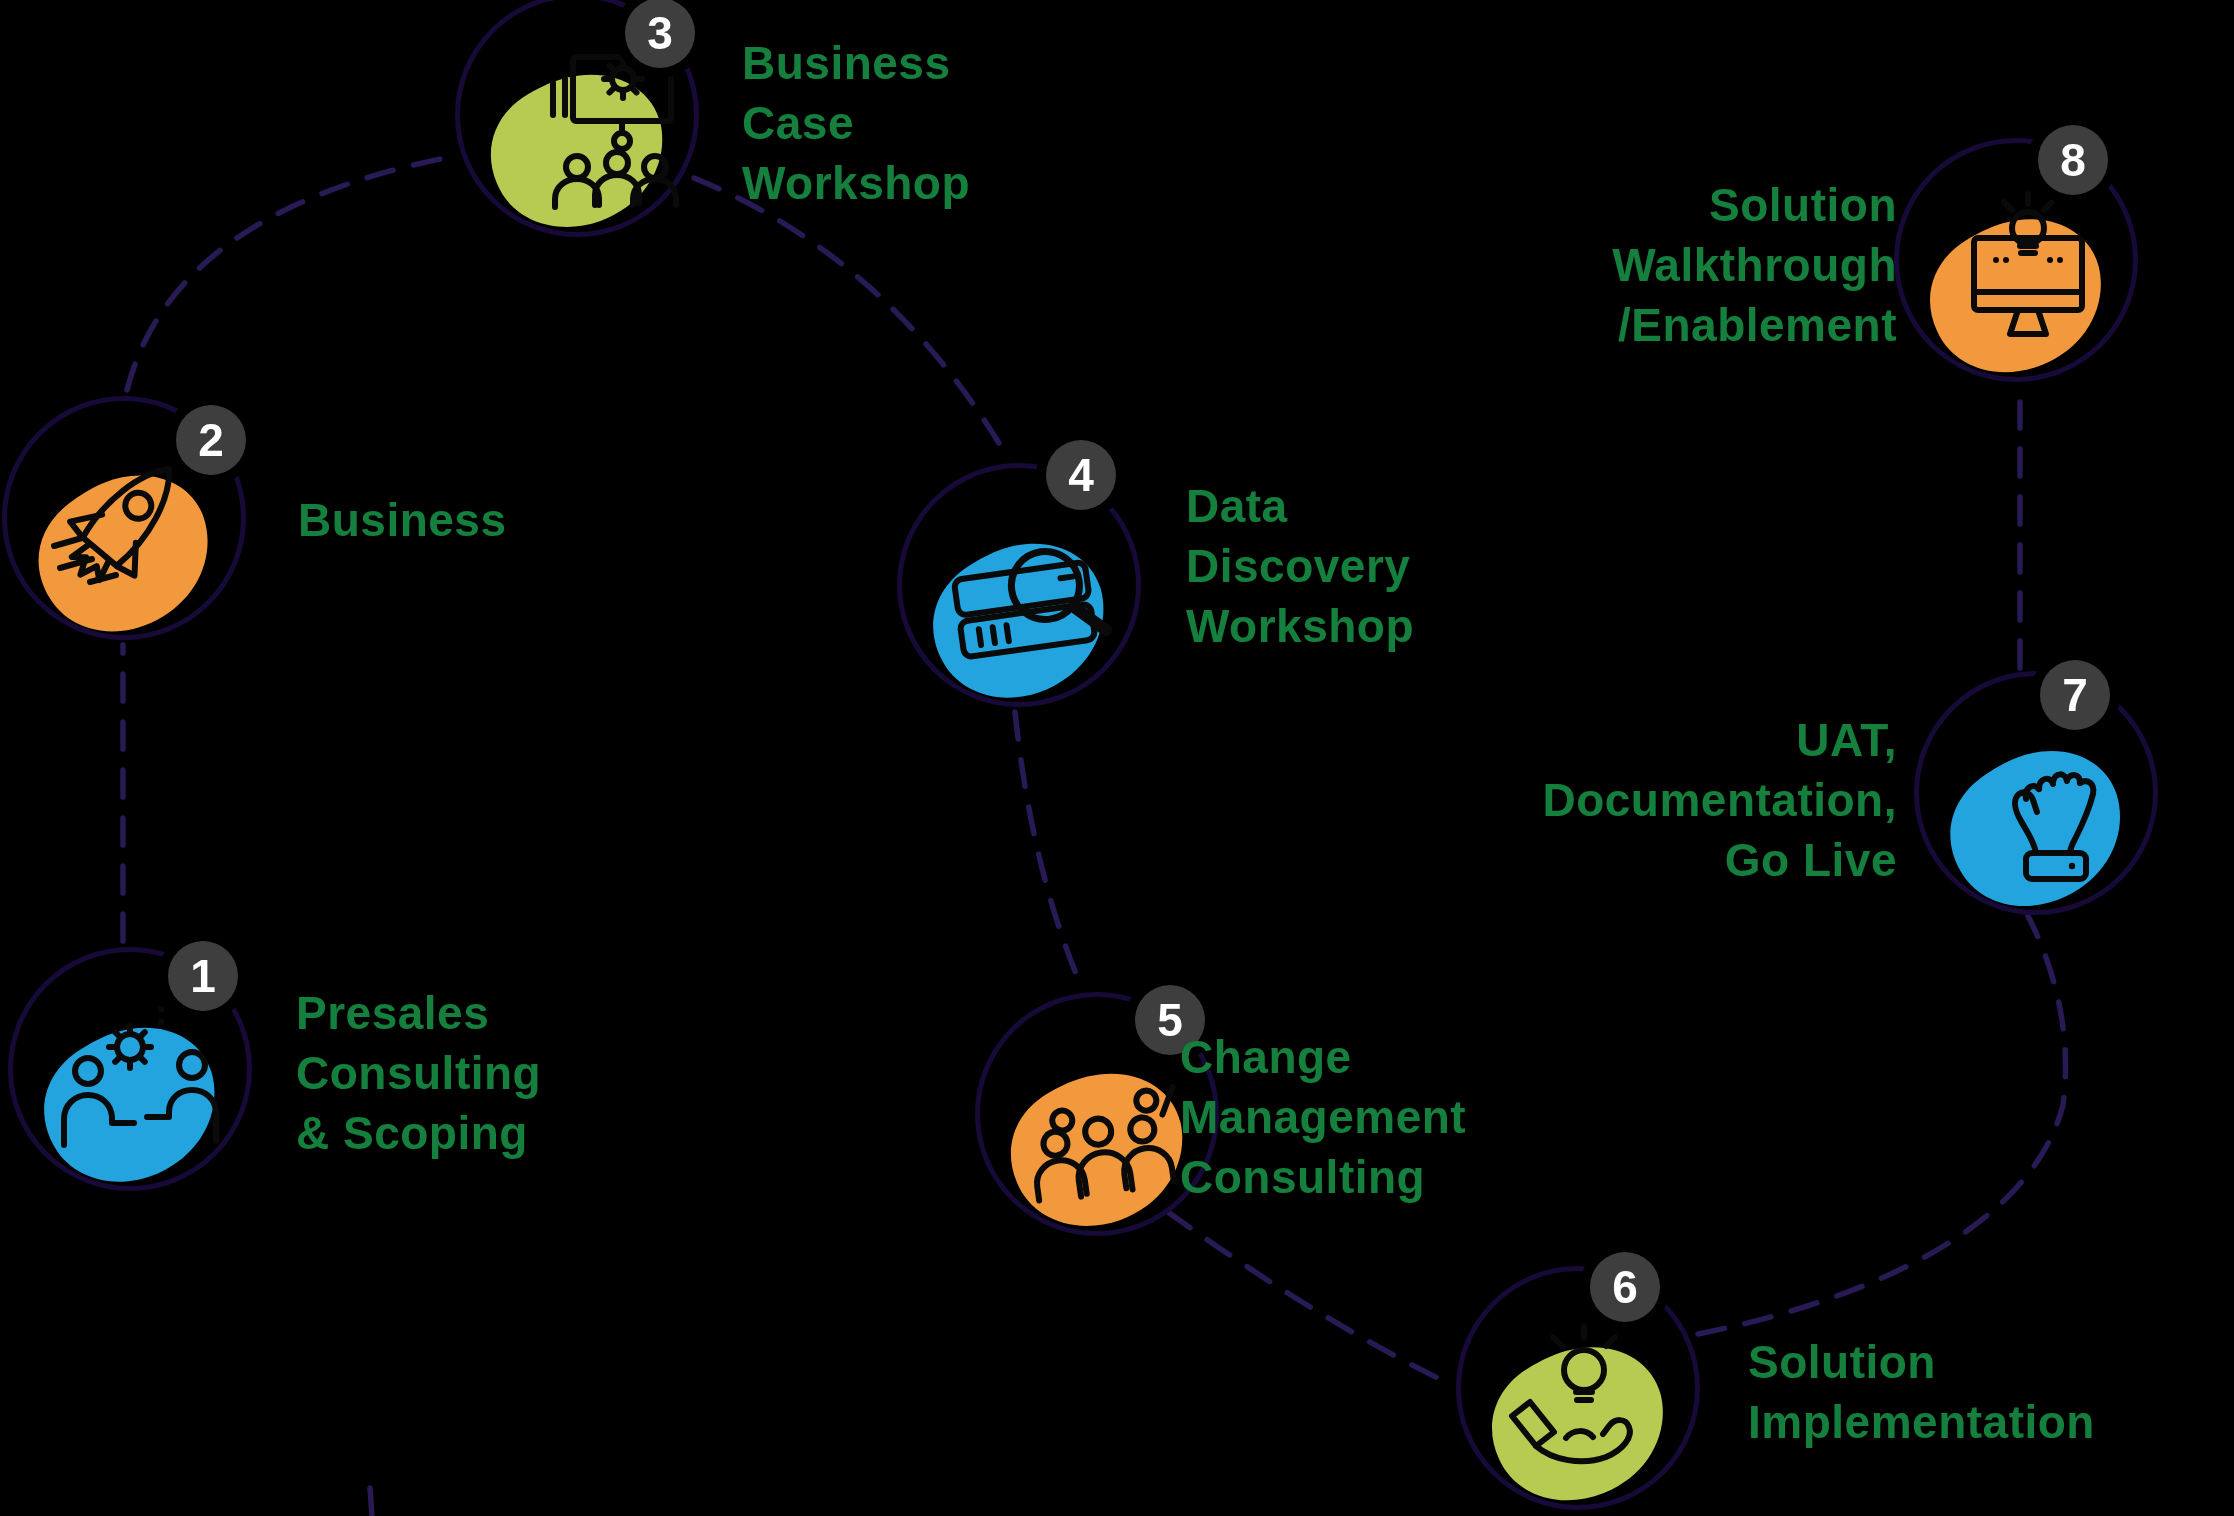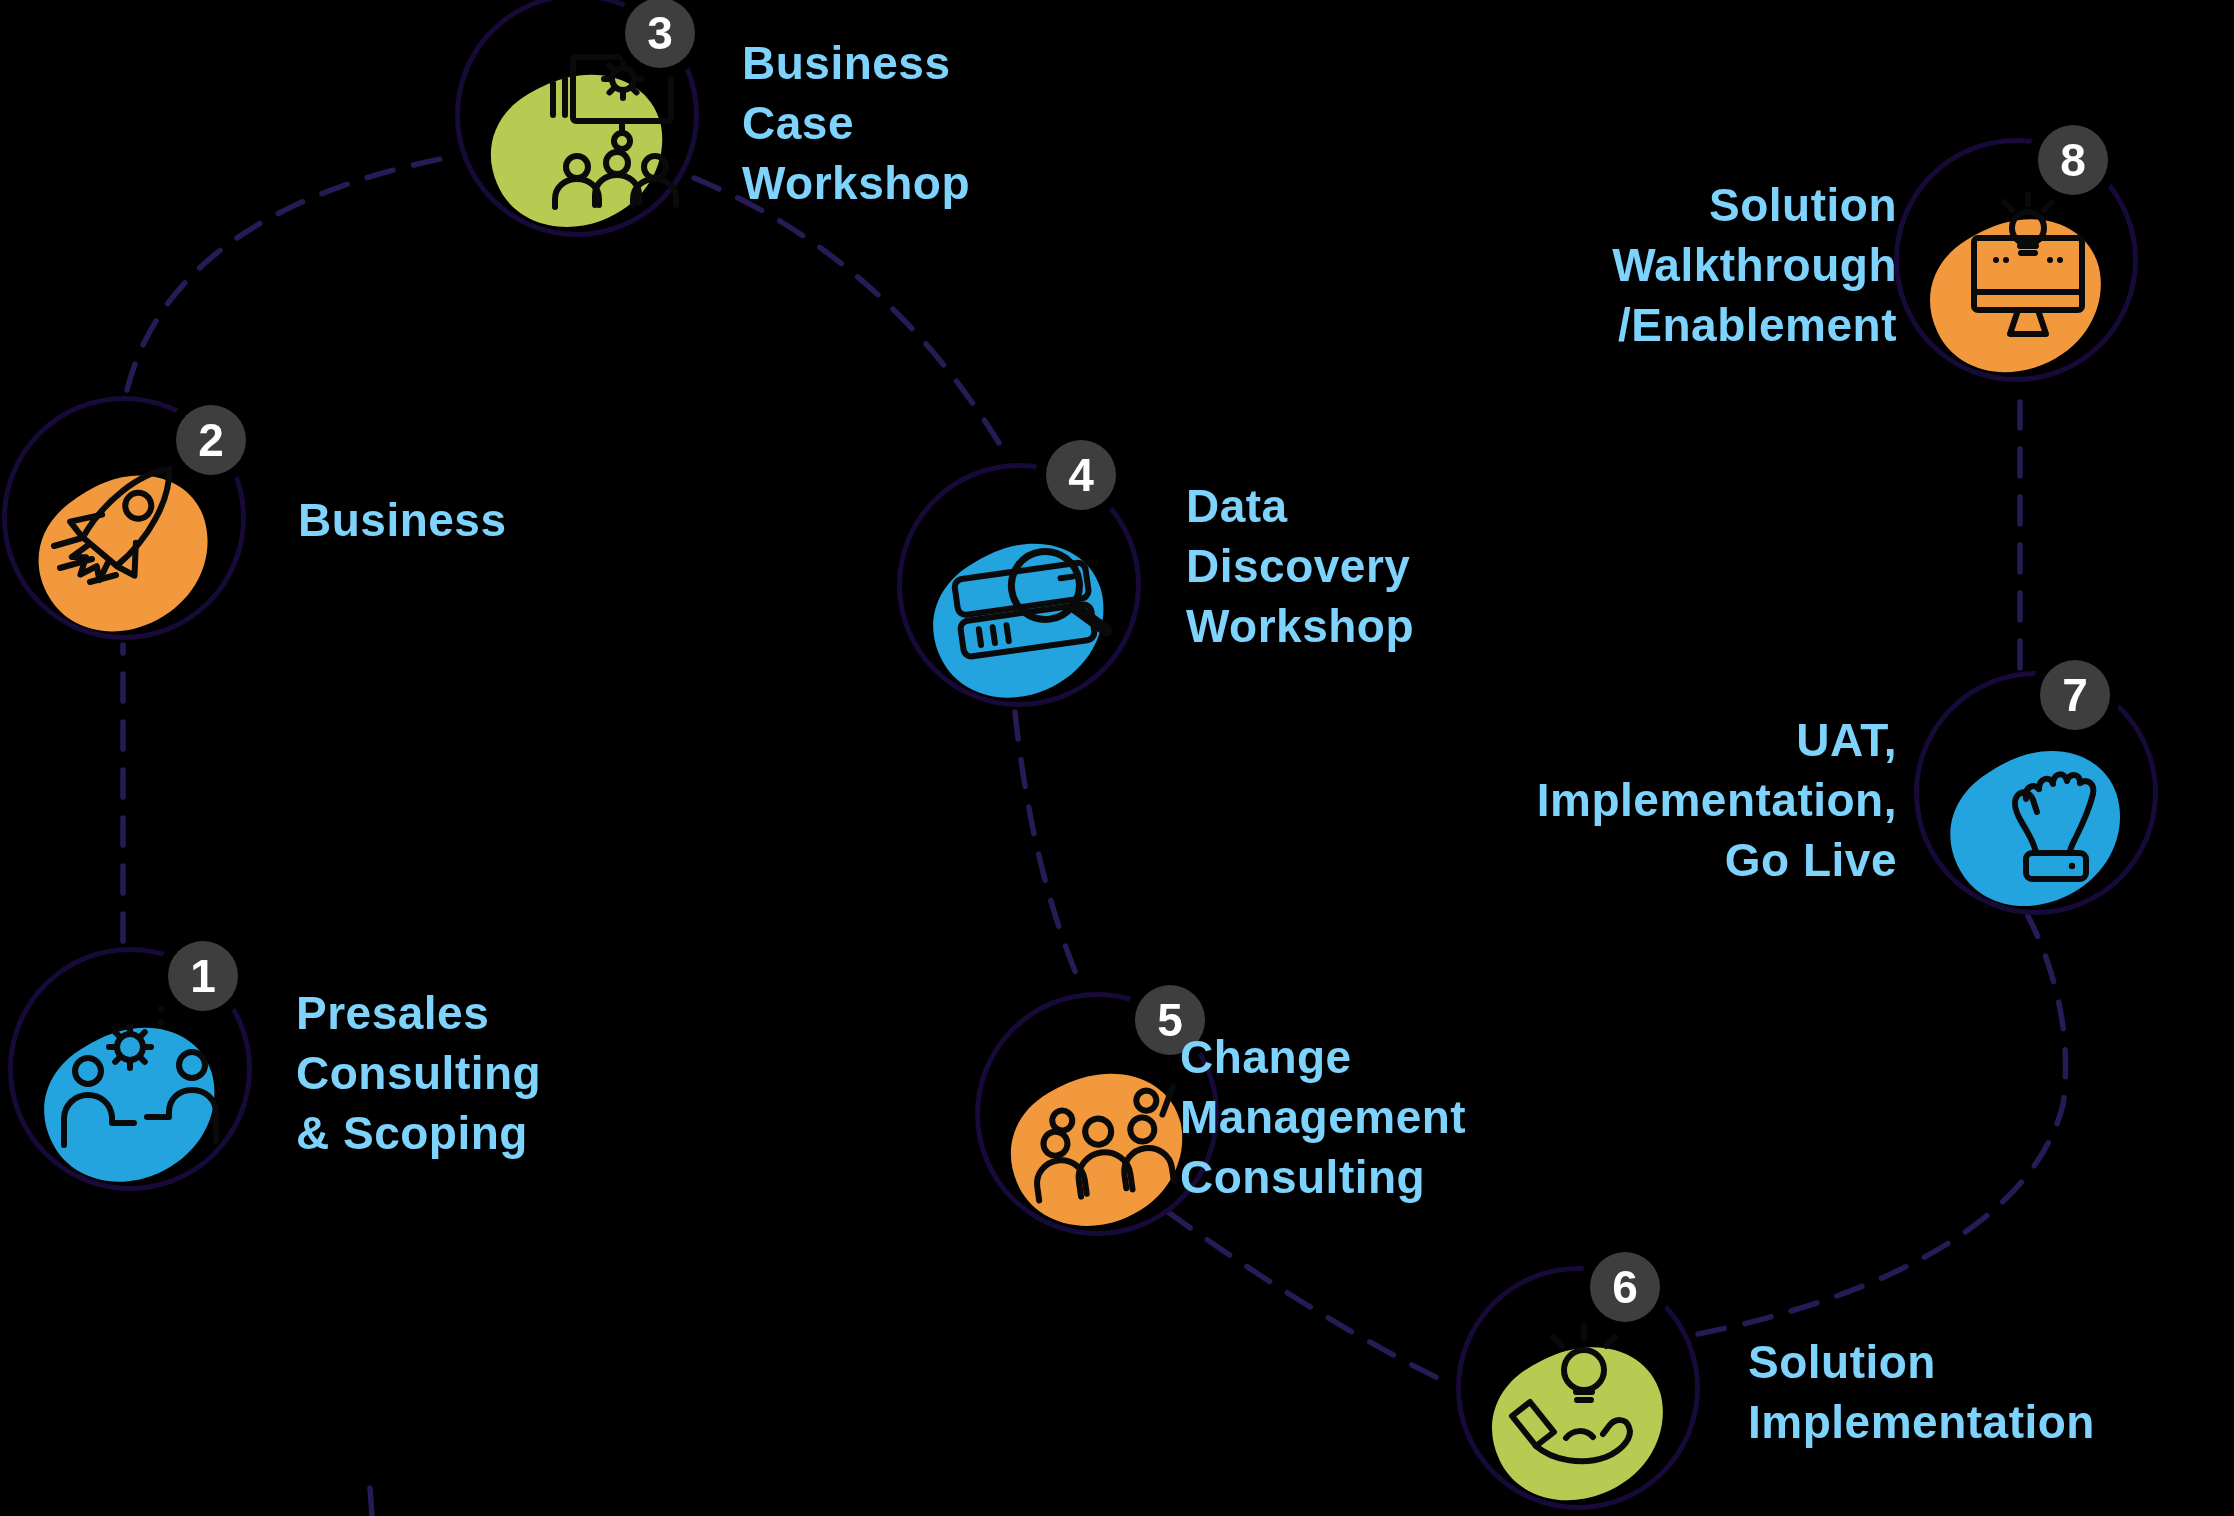--- a/index.html
+++ b/index.html
@@ -18,21 +18,21 @@
   .icon .dot{fill:#0a0a0a;stroke:none;}
   .icon .mag{stroke-width:7;}
   .icon .maghandle{stroke-width:12;}
   .badge{
     position:absolute;width:70px;height:70px;border-radius:50%;
     background:#3e3e3e;box-shadow:0 0 0 10px #000;
     display:flex;align-items:center;justify-content:center;
     color:#fff;font-size:46px;font-weight:700;
   }
   .label{
-    position:absolute;color:#7dd3fc;font-size:46px;font-weight:700;
+    position:absolute;color:#15803d;font-size:46px;font-weight:700;
     line-height:60px;letter-spacing:0.5px;white-space:pre-line;
   }
   .label.right{text-align:right;}
   
   .ring-1{left:8px;top:947px}   .ring-2{left:2px;top:396px}
   .ring-3{left:455px;top:-7px}  .ring-4{left:897px;top:463px}
   .ring-5{left:975px;top:992px} .ring-6{left:1456px;top:1266px}
   .ring-7{left:1914px;top:671px}.ring-8{left:1894px;top:138px}
   
   .b-1{left:168px;top:941px}  .b-2{left:176px;top:405px}
@@ -242,21 +242,21 @@
           <path d="M 139 111 C 141 101 151 101 153 110"></path>
           <path d="M 153 109 C 157 101 166 103 166 112"></path>
           <path d="M 166 112 C 174 107 181 113 179 123 C 175 139 168 154 162 166 C 158 174 156 177 156 182"></path>
         </g>
       </svg>
     </div>
     <div class="badge b-7">
       <span>7</span>
     </div>
     <div class="label l-7 right">UAT,
-Implementation,
+Documentation,
 Go Live</div>
   </div>
 
   <div>
     <div class="ring ring-8">
       <svg viewBox="0 0 244 244">
         <path transform="rotate(-8 122 158)" d="M 120 84 C 163 78 203 100 208 140 C 212 178 186 218 138 230 C 92 241 50 220 39 182 C 28 146 44 112 80 96 C 94 90 106 86 120 84 Z" fill="#F2993D"></path>
         <g class="icon">
           <rect x="80" y="100" width="108" height="72" rx="4"></rect>
           <line x1="80" y1="154" x2="188" y2="154"></line>

